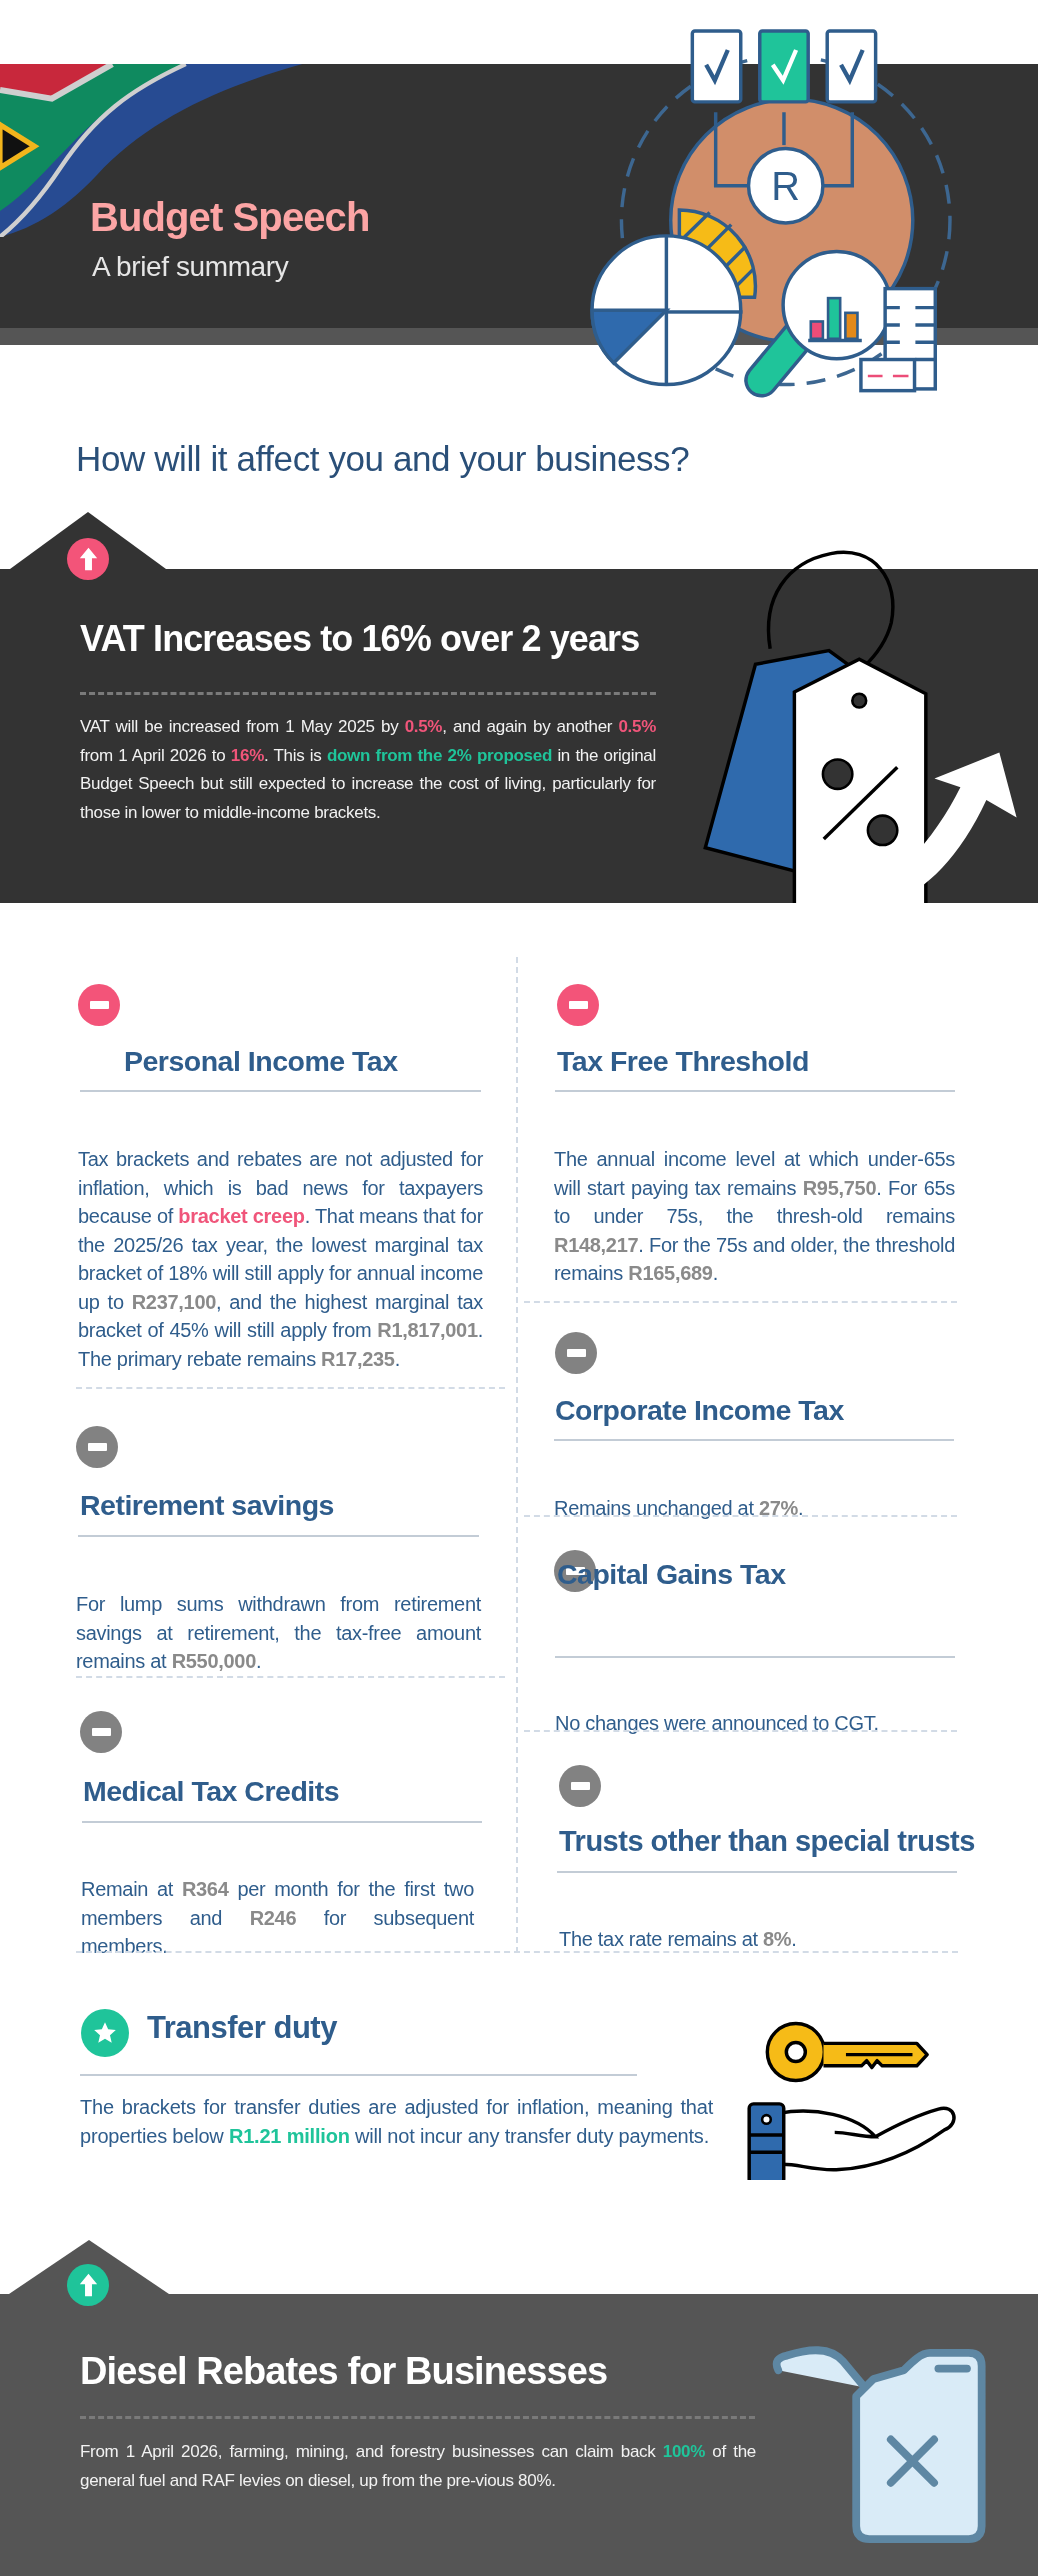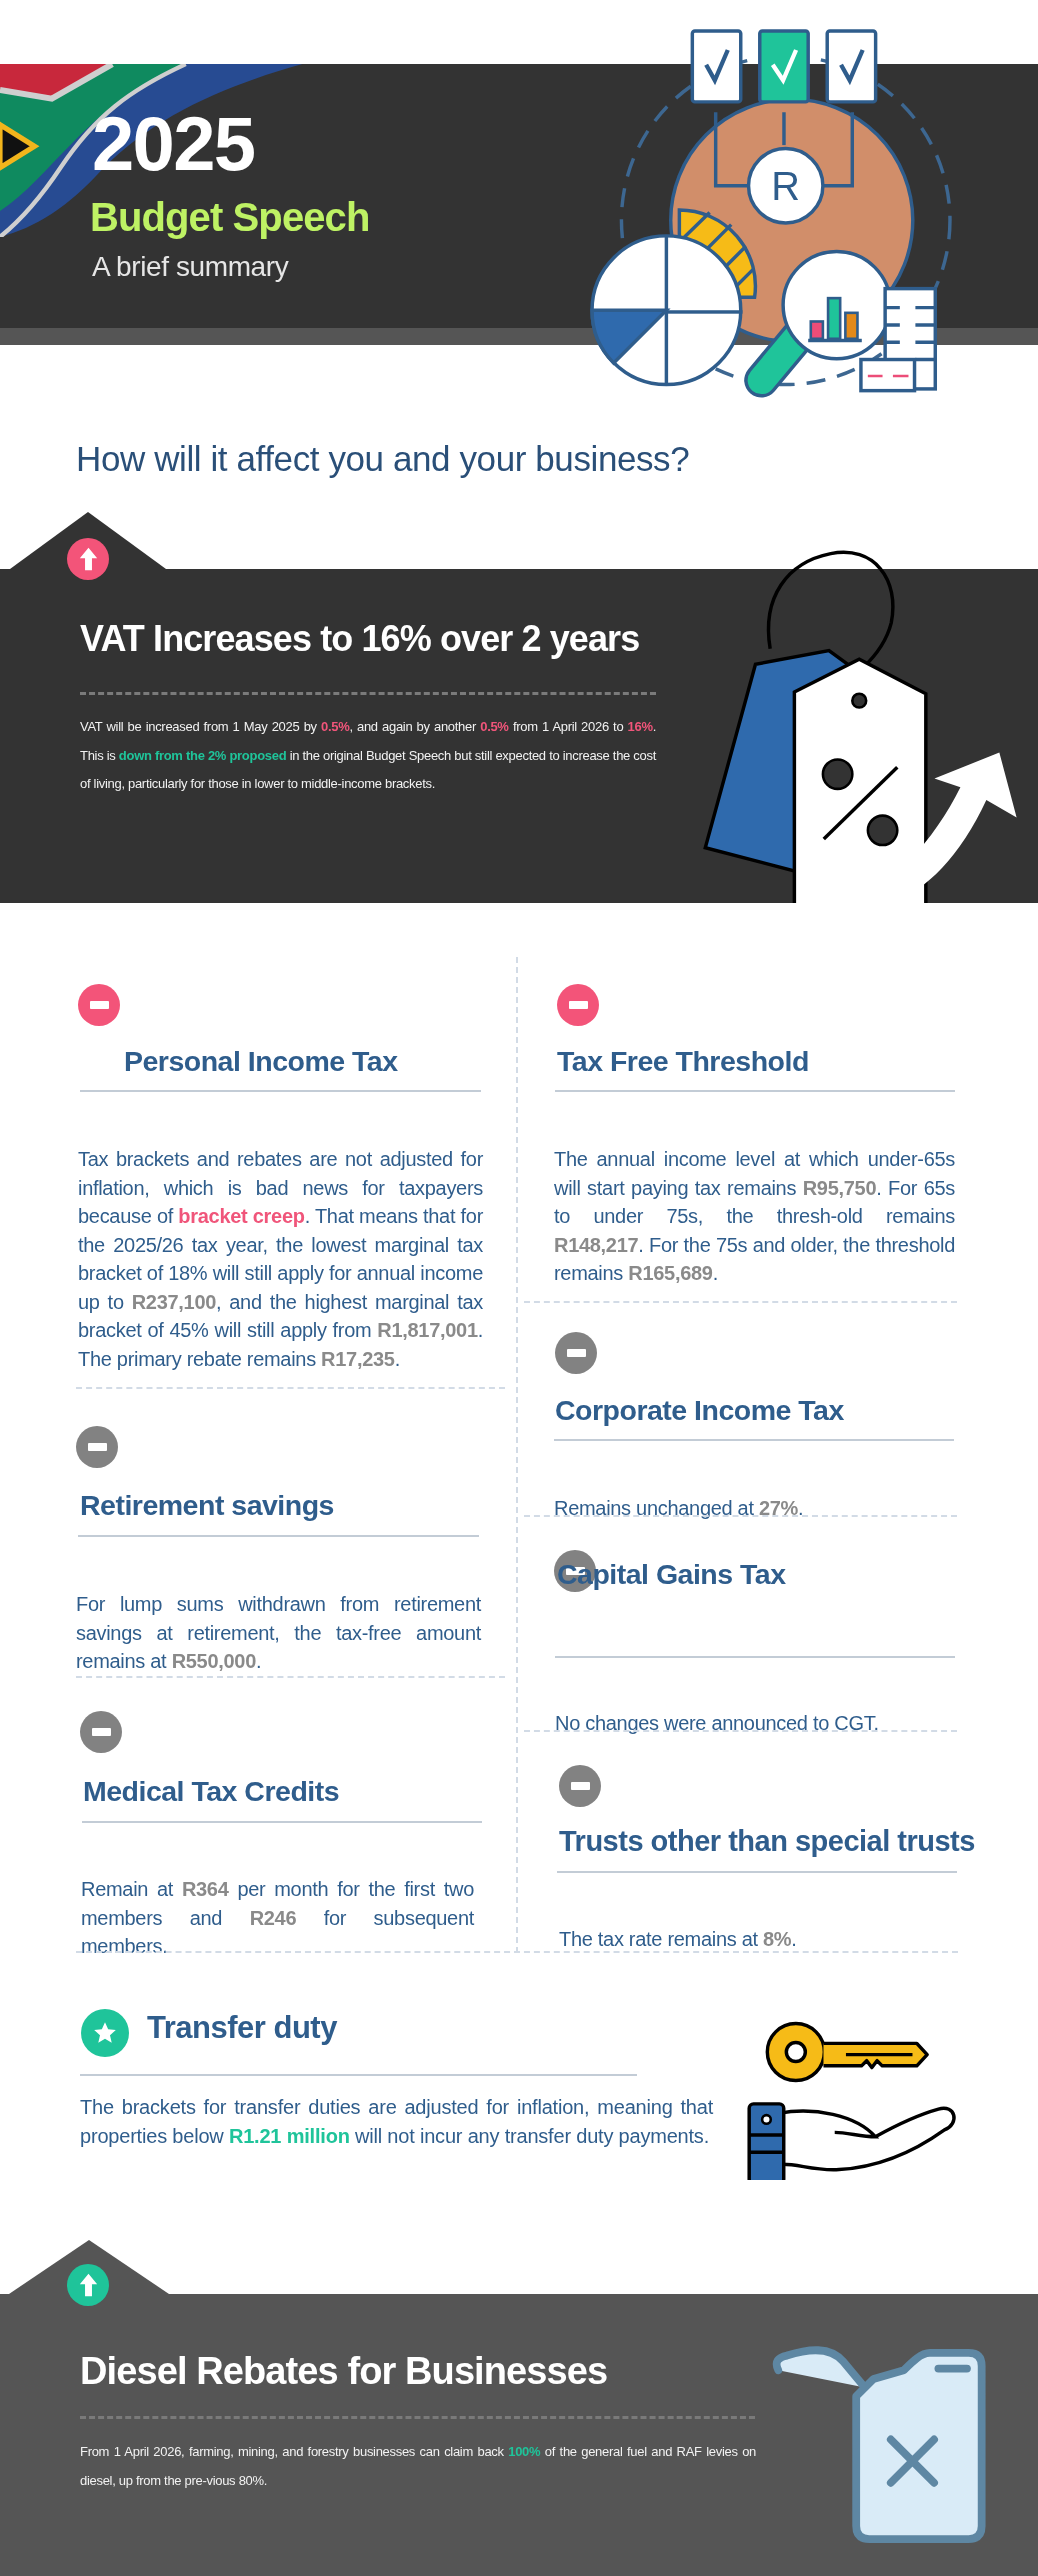--- a/index.html
+++ b/index.html
@@ -4,34 +4,34 @@
 <style>
   * { box-sizing: border-box; margin: 0; padding: 0; }
   html, body { width: 1038px; background: #ffffff; }
   body { font-family: "Liberation Sans", "DejaVu Sans", sans-serif; color: #2f5b86; position: relative; height: 2576px; overflow: hidden; }
 
   
   .hero { position: absolute; left: 0; top: 64px; width: 1038px; height: 264px; background: #333333; overflow: hidden; }
   .hero-strip { position: absolute; left: 0; top: 328px; width: 1038px; height: 17.3px; background: #555555; }
   .flag { position: absolute; left: 0; top: 0; width: 311px; height: 173px; }
   .hero-year { position: absolute; left: 92px; top: 42px; font-size: 76px; font-weight: bold; color: #fff; letter-spacing: -1.7px; line-height: 1; }
-  .hero-title { position: absolute; left: 90px; top: 133px; font-size: 40px; font-weight: bold; color: #bef264; letter-spacing: -0.9px; line-height: 1; }
+  .hero-title { position: absolute; left: 90px; top: 133px; font-size: 40px; font-weight: bold; color: #fca5a5; letter-spacing: -0.9px; line-height: 1; }
   .hero-sub { position: absolute; left: 92px; top: 189px; font-size: 28px; color: #e6e6e6; line-height: 1; letter-spacing: -0.4px; }
   .hero-illus { position: absolute; left: 554px; top: 17.3px; width: 415px; height: 398px; }
 
   .question { position: absolute; left: 76px; top: 439px; font-size: 35px; color: #2a4f78; letter-spacing: -0.4px; }
 
   
   .panel { position: absolute; left: 0; width: 1038px; }
   .panel-bg { position: absolute; left: 0; right: 0; bottom: 0; }
   .panel-notch { position: absolute; width: 0; height: 0; border-left: 78px solid transparent; border-right: 78px solid transparent; }
   .badge-circle { position: absolute; width: 42px; height: 42px; border-radius: 50%; display: flex; align-items: center; justify-content: center; }
   .panel-title { position: absolute; left: 80px; color: #fff; font-weight: bold; font-size: 36px; letter-spacing: -0.9px; line-height: 1; }
   .panel-dash { position: absolute; left: 80px; height: 0; border-top: 3.5px dashed #7a7a7a; }
-  .panel-body { position: absolute; left: 80px; color: #f2f2f2; font-size: 13px; line-height: 28.5px; text-align: justify; letter-spacing: -0.3px; }
+  .panel-body { position: absolute; left: 80px; color: #f2f2f2; font-size: 17px; line-height: 28.5px; text-align: justify; letter-spacing: -0.3px; }
   .hl-pink { color: #f0557a; font-weight: bold; }
   .hl-green { color: #1fc49a; font-weight: bold; }
   .hl-grey { color: #8a8a8a; font-weight: bold; }
 
   
   .card { position: absolute; }
   .card-icon { position: absolute; width: 42px; height: 42px; border-radius: 50%; display: flex; align-items: center; justify-content: center; }
   .card-icon .bar { width: 19px; height: 8.7px; background: #fff; border-radius: 0.9px; }
   .icon-pink { background: #f35479; }
   .icon-grey { background: #828282; }
@@ -55,21 +55,20 @@
 <section>
   <div class="hero">
     <svg class="flag" viewBox="0 0 360 200">
       <path d="M0 0 L130 0 L60 40 L0 30 Z" fill="#c8283c"></path>
       <path d="M130 0 L215 0 C150 30 110 60 70 120 C50 150 25 180 0 200 L0 120 L40 95 L0 70 L0 30 L60 40 Z" fill="#0f8a5f"></path>
       <path d="M0 30 L60 40 L130 0" fill="none" stroke="#cfcfcf" stroke-width="7"></path>
       <path d="M215 0 L350 0 C260 25 180 60 120 120 C80 165 40 190 0 200 L0 170 C30 150 55 120 80 95 C120 55 160 20 215 0 Z" fill="#274b92"></path>
       <path d="M215 0 C150 30 110 60 70 120 C50 150 25 180 0 200" fill="none" stroke="#cfcfcf" stroke-width="5"></path>
       <path d="M0 70 L40 95 L0 120 Z" fill="#111" stroke="#f2b51c" stroke-width="6"></path>
     </svg>
-    <div class="hero-year">2025</div>
     <div class="hero-title">Budget Speech</div>
     <div class="hero-sub">A brief summary</div>
   </div>
   <div class="hero-strip"></div>
 
   <svg class="hero-illus" viewBox="0 0 480 460">
 
     <circle cx="268" cy="235" r="190" fill="none" stroke="#3d6791" stroke-width="4" stroke-dasharray="22 14"></circle>
 
     <circle cx="275" cy="235" r="140" fill="#d18e6a" stroke="#2f5d8c" stroke-width="4"></circle>

